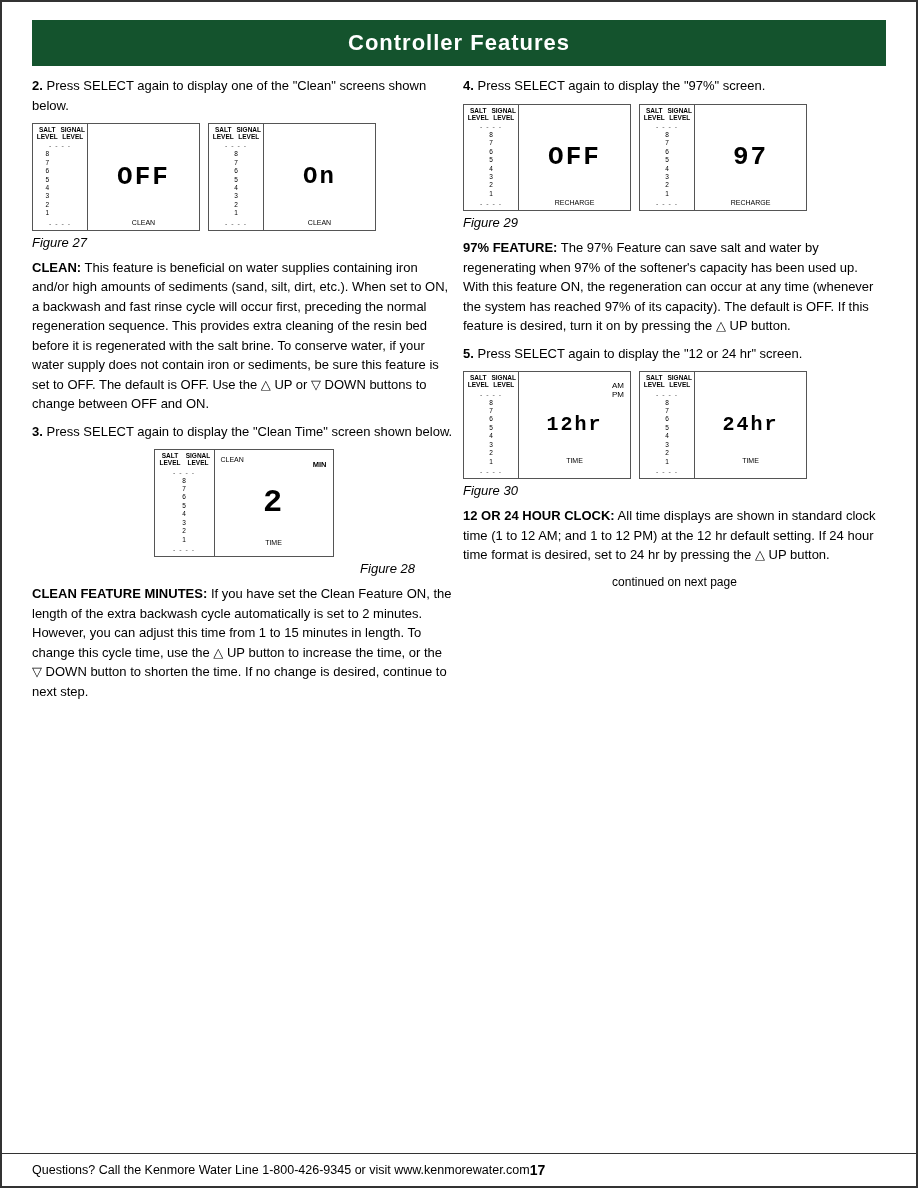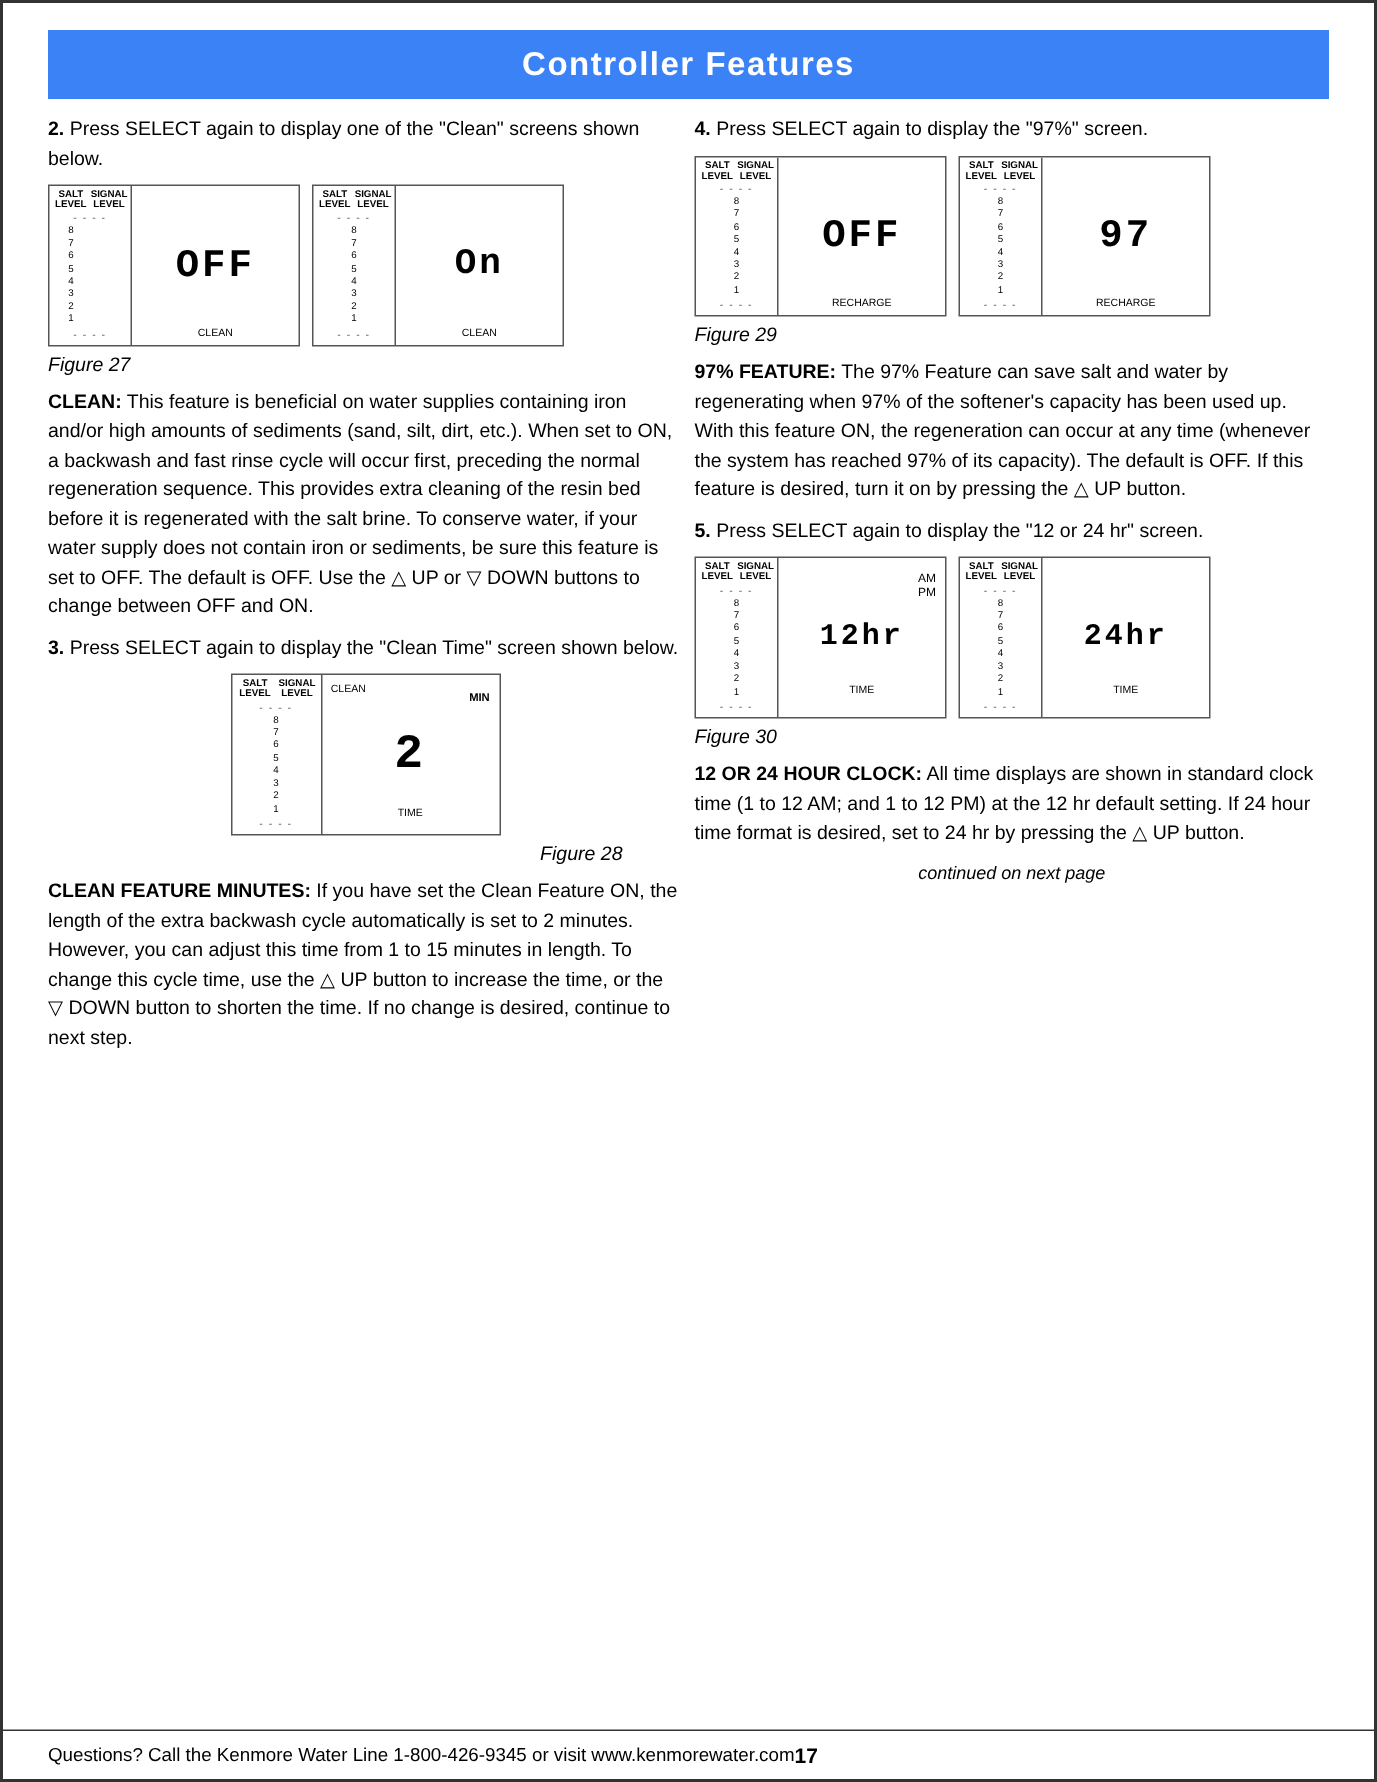--- a/index.html
+++ b/index.html
@@ -15,21 +15,21 @@
     .page {
       width: 918px;
       min-height: 1188px;
       padding: 0;
       display: flex;
       flex-direction: column;
       border: 2px solid #333;
       margin: 0 auto;
     }
     .header-bar {
-      background: #3b82f6;
+      background: #14532d;
       color: #fff;
       text-align: center;
       padding: 10px 20px;
       font-size: 22px;
       font-weight: bold;
       letter-spacing: 1px;
       margin: 18px 30px 0 30px;
     }
     .content {
       display: flex;
@@ -200,21 +200,20 @@
     }
     .footer-text {
       font-size: 12.5px;
     }
     .page-num {
       font-size: 14px;
       font-weight: bold;
     }
     .continued {
       text-align: center;
-      font-style: italic;
       font-size: 12px;
       margin-top: 10px;
     }
   </style>
 </head>
 <body>
 
 <div class="page">
 
   <div class="header-bar">Controller Features</div>

